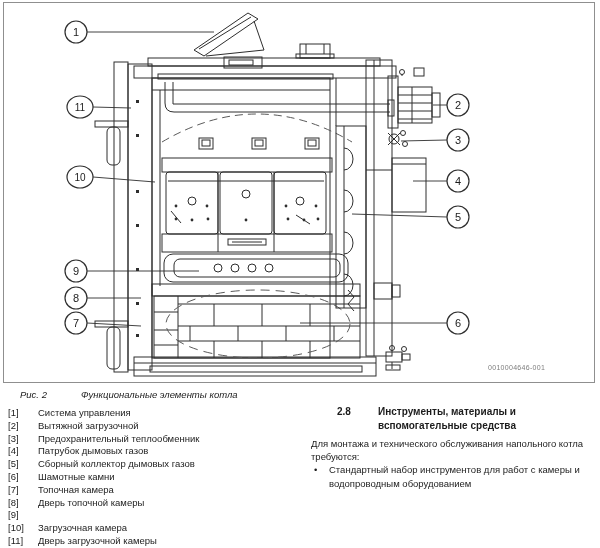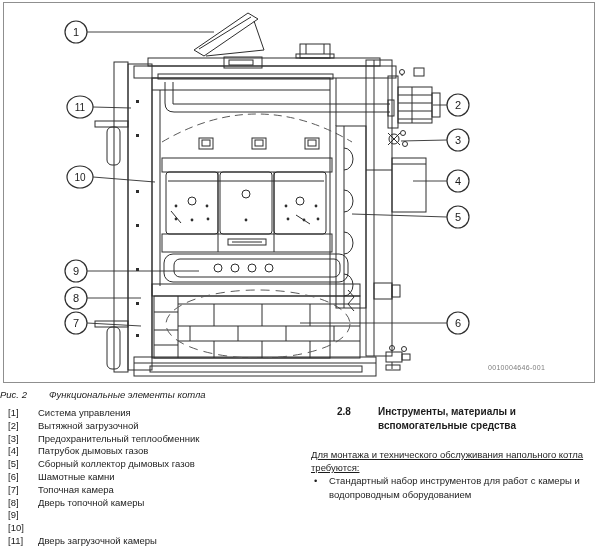--- a/index.html
+++ b/index.html
@@ -1,31 +1,31 @@
 <!DOCTYPE html>
 <html><head>
 <meta charset="utf-8">
 <style>
   html,body{margin:0;padding:0;background:#fff;}
   .page{position:relative;width:600px;height:548px;background:#ffffff;overflow:hidden;
         font-family:"Liberation Sans",sans-serif;color:#1c1c1c;}
   .figure-frame{position:absolute;left:3px;top:2px;width:592px;height:381px;
         border:1px solid #8f8f8f;background:#fff;box-sizing:border-box;}
   .figure-frame svg{display:block;}
-  .fig-caption{position:absolute;left:0;top:389px;font-size:9.5px;font-style:italic;
-        display:flex;gap:22px;white-space:nowrap;}
+  .fig-caption{position:absolute;left:20px;top:389px;font-size:9.5px;font-style:italic;
+        display:flex;gap:34px;white-space:nowrap;}
   .legend{position:absolute;left:8px;top:407px;width:295px;font-size:9.5px;}
   .legend-row{display:flex;line-height:12.8px;}
   .legend-num{width:30px;flex:none;}
   .legend-label{flex:1;white-space:nowrap;}
   .section{position:absolute;left:311px;top:405px;width:283px;font-size:9.5px;line-height:13.2px;}
   .section-head{display:flex;font-weight:bold;font-size:10px;line-height:13.5px;margin-left:26px;}
   .section-num{width:41px;flex:none;}
   .section-title{width:232px;}
-  .section-intro{margin-top:16px;text-decoration:underline;}
+  .section-intro{margin-top:5px;}
   .bullet-row{display:flex;}
   .bullet-marker{width:15px;flex:none;padding-left:3px;}
   .bullet-text{flex:1;}
   text{font-family:"Liberation Sans",sans-serif;}
 </style>
 </head>
 <body>
 
 <div class="page">
 
@@ -313,20 +313,21 @@
     </div>
     <div class="legend-row">
       <span class="legend-num">[8]</span>
       <span class="legend-label">Дверь топочной камеры</span>
     </div>
     <div class="legend-row">
       <span class="legend-num">[9]</span>
     </div>
     <div class="legend-row">
       <span class="legend-num">[10]</span>
+      <span class="legend-label">Загрузочная камера</span>
     </div>
     <div class="legend-row">
       <span class="legend-num">[11]</span>
       <span class="legend-label">Дверь загрузочной камеры</span>
     </div>
   </div>
 
   <div class="section">
     <div class="section-head">
       <span class="section-num">2.8</span>

